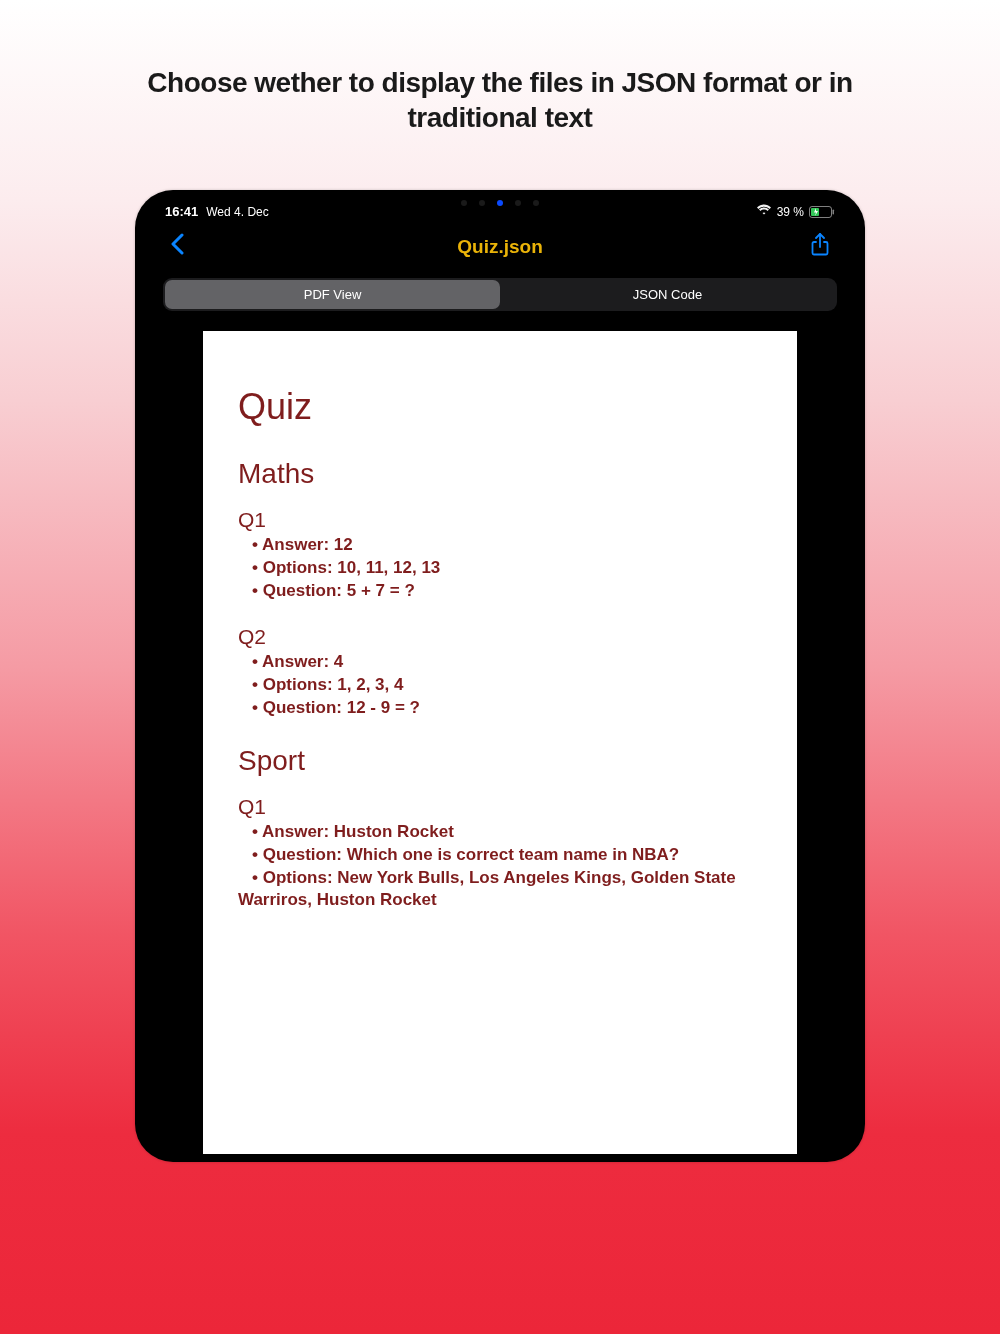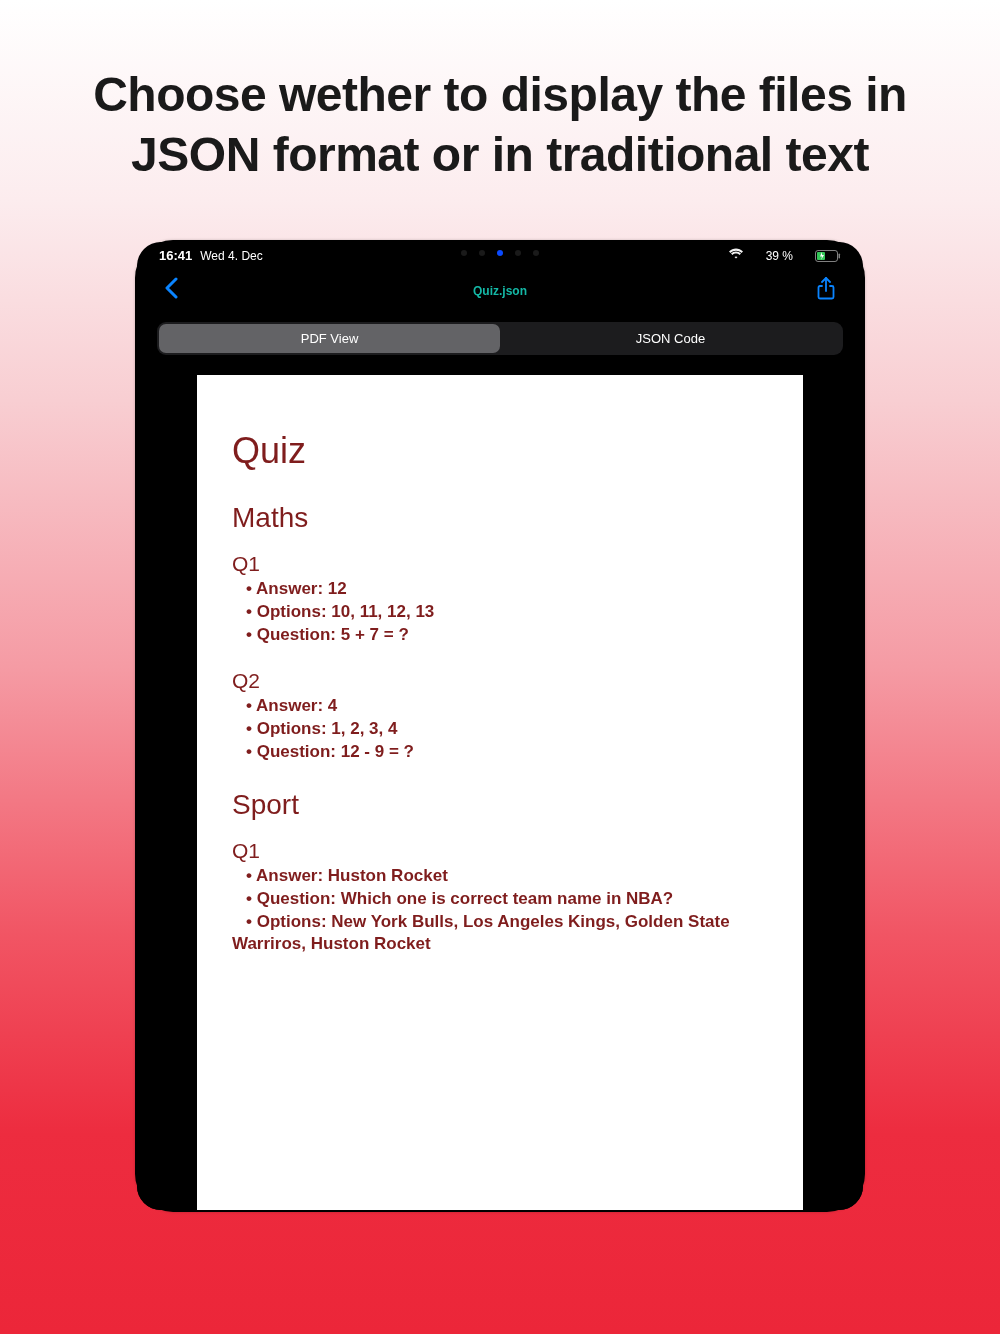--- a/index.html
+++ b/index.html
@@ -13,36 +13,36 @@
       height: 1334px;
       background: linear-gradient(to bottom, #ffffff 0%, #fcecee 15%, #f8ced2 30%, #f59ba4 50%, #f15564 70%, #ed2c3f 85%, #ec2639 100%);
       font-family: -apple-system, BlinkMacSystemFont, "Segoe UI", Helvetica, Arial, sans-serif;
       display: flex;
       flex-direction: column;
       align-items: center;
     }
     
     .headline {
       text-align: center;
-      font-size: 48px;
+      font-size: 28px;
       font-weight: 700;
       color: #1a1a1a;
       margin-top: 65px;
       line-height: 1.25;
       padding: 0 80px;
       letter-spacing: -0.5px;
     }
     
     .ipad-container {
       margin-top: 55px;
       width: 730px;
       height: 972px;
       background: #000;
       border-radius: 38px;
-      padding: 2px;
+      padding: 8px;
       box-shadow: 0 0 3px rgba(0,0,0,0.2);
       position: relative;
     }
     
     .ipad-screen {
       width: 100%;
       height: 100%;
       background: #000;
       border-radius: 24px;
       overflow: hidden;
@@ -71,21 +71,21 @@
     }
     
     .status-date {
       font-weight: 400;
       font-size: 12px;
     }
     
     .status-right {
       display: flex;
       align-items: center;
-      gap: 22px;
+      gap: 5px;
       font-size: 12px;
     }
     
     .wifi-icon {
       display: inline-block;
     }
     
     .battery-icon {
       display: inline-flex;
       align-items: center;
@@ -101,22 +101,22 @@
     
     .back-btn {
       color: #0a84ff;
       font-size: 26px;
       font-weight: 500;
       cursor: pointer;
       padding: 0 5px;
     }
     
     .nav-title {
-      color: #14b8a6;
-      font-size: 12px;
+      color: #eab308;
+      font-size: 19px;
       font-weight: 600;
       position: absolute;
       left: 50%;
       transform: translateX(-50%);
     }
     
     .share-btn {
       color: #0a84ff;
       cursor: pointer;
       padding: 0 5px;

